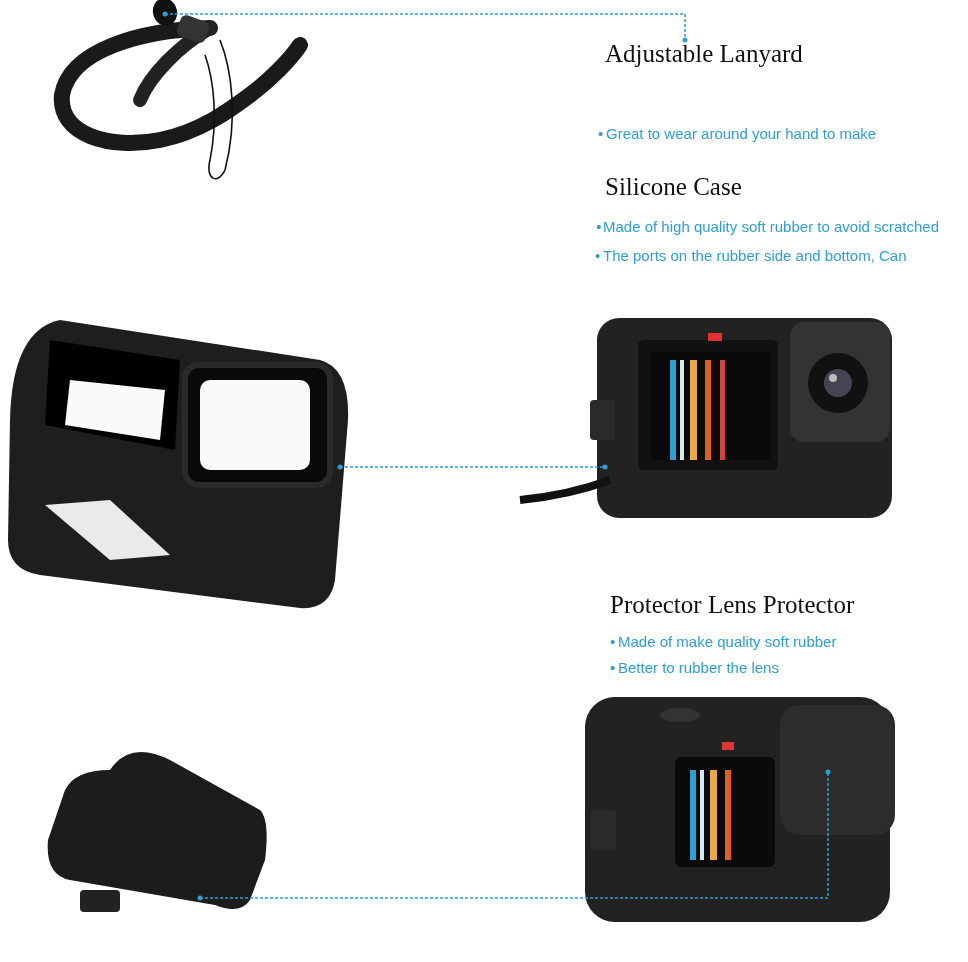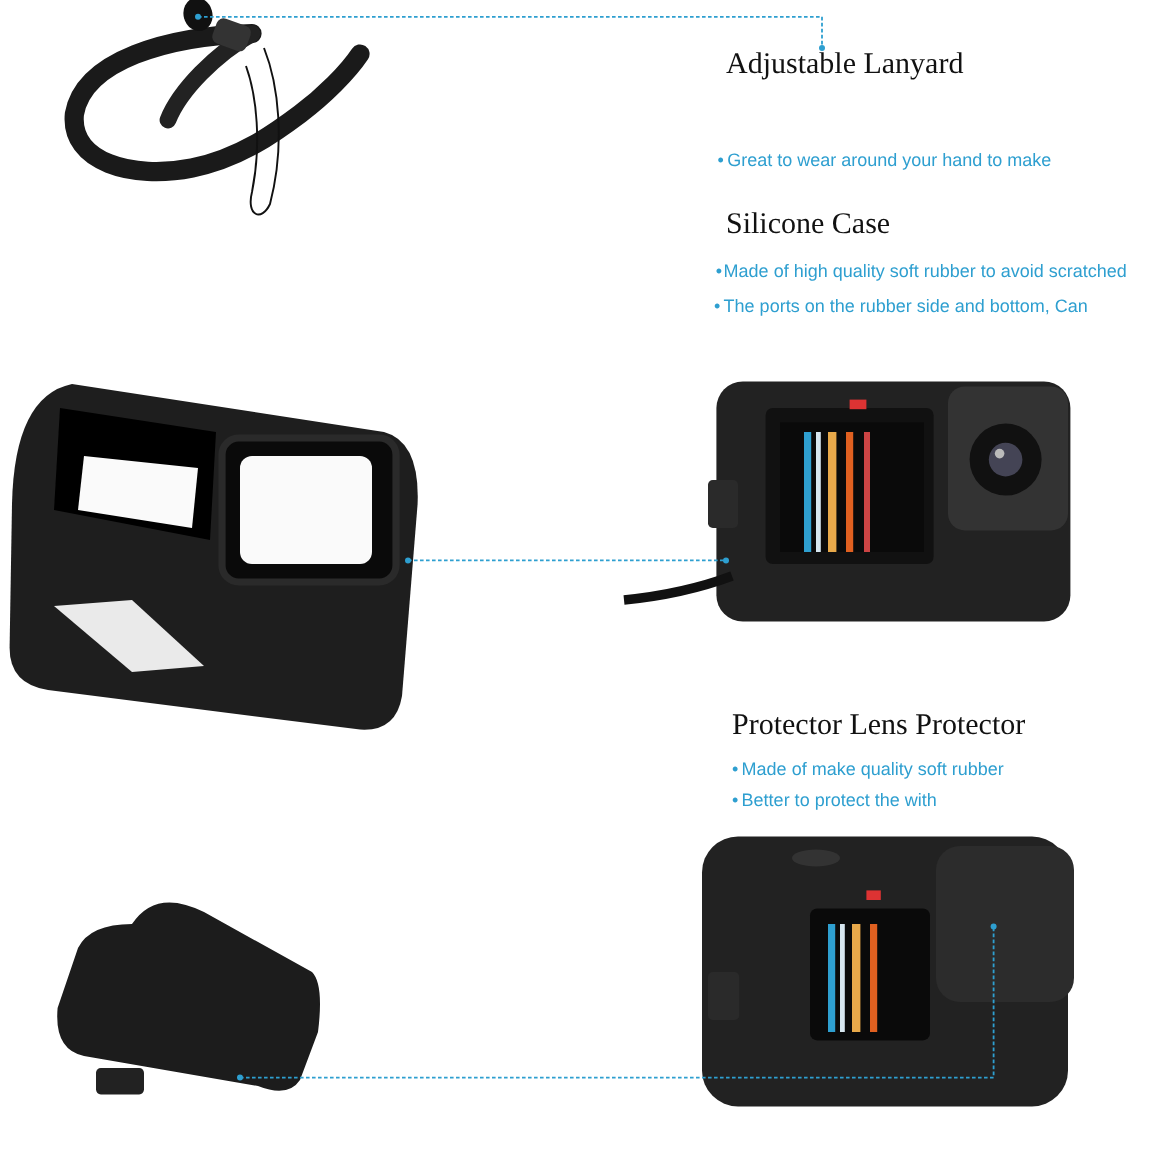--- a/index.html
+++ b/index.html
@@ -94,14 +94,14 @@
 </div>
 <div class="bullet" style="left:595px;top:246px;">
   <span class="dot">•</span><span>The ports on the rubber side and bottom, Can</span>
 </div>
 
 <div class="title" style="left:610px;top:591px;">Protector Lens Protector</div>
 <div class="bullet" style="left:610px;top:632px;">
   <span class="dot">•</span><span>Made of make quality soft rubber</span>
 </div>
 <div class="bullet" style="left:610px;top:658px;">
-  <span class="dot">•</span><span>Better to protect the with</span>
+  <span class="dot">•</span><span>Better to rubber the lens</span>
 </div>
 
 </body></html>

